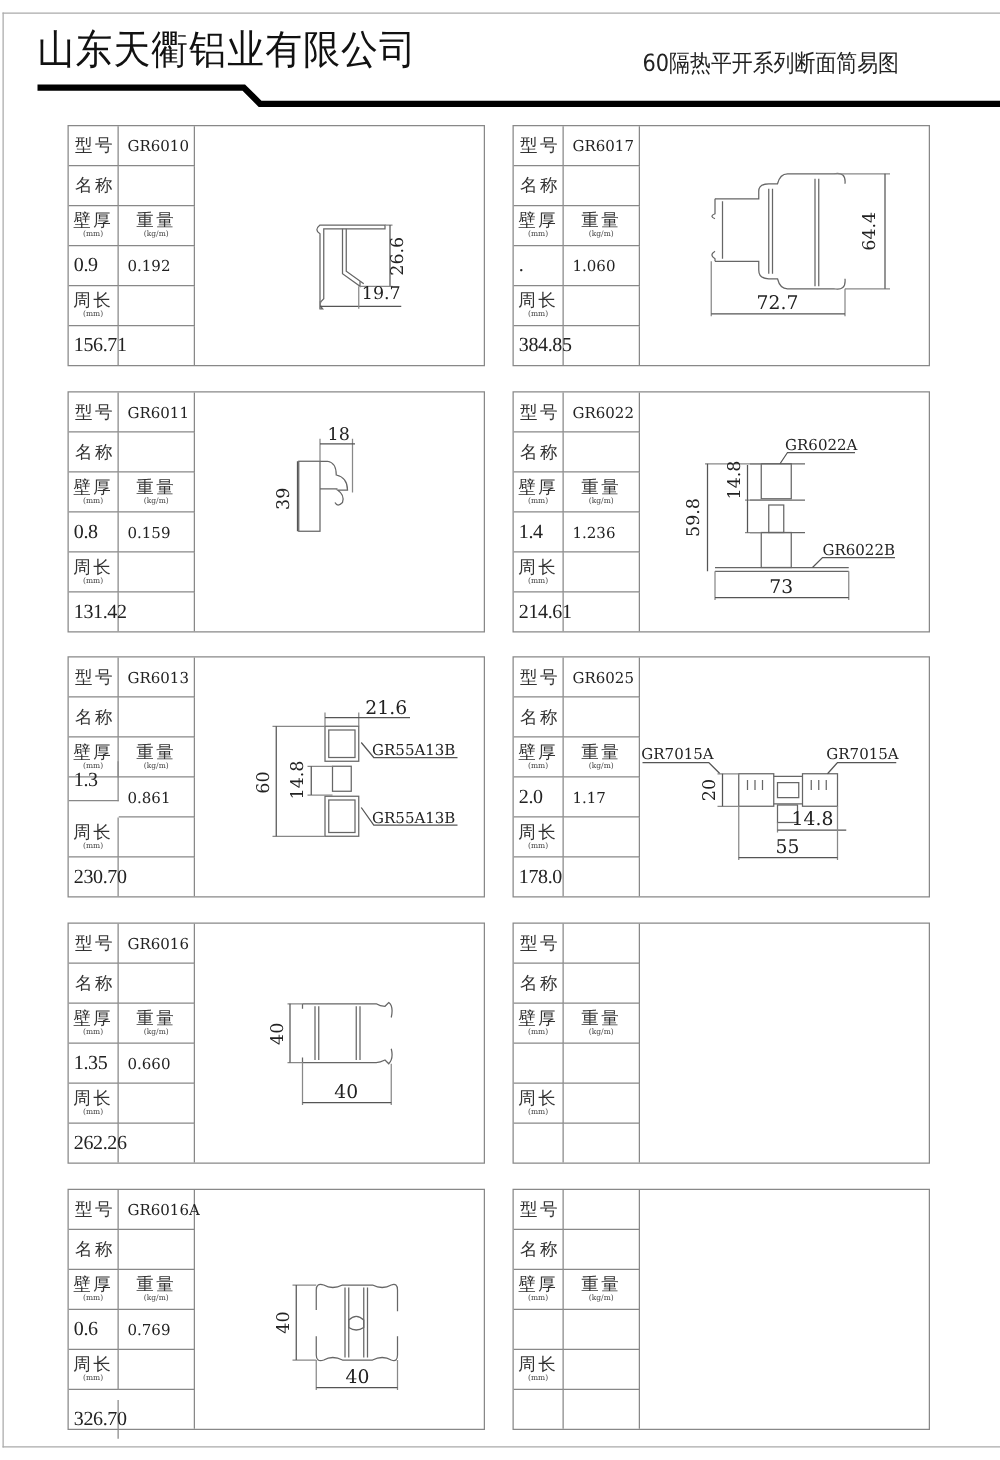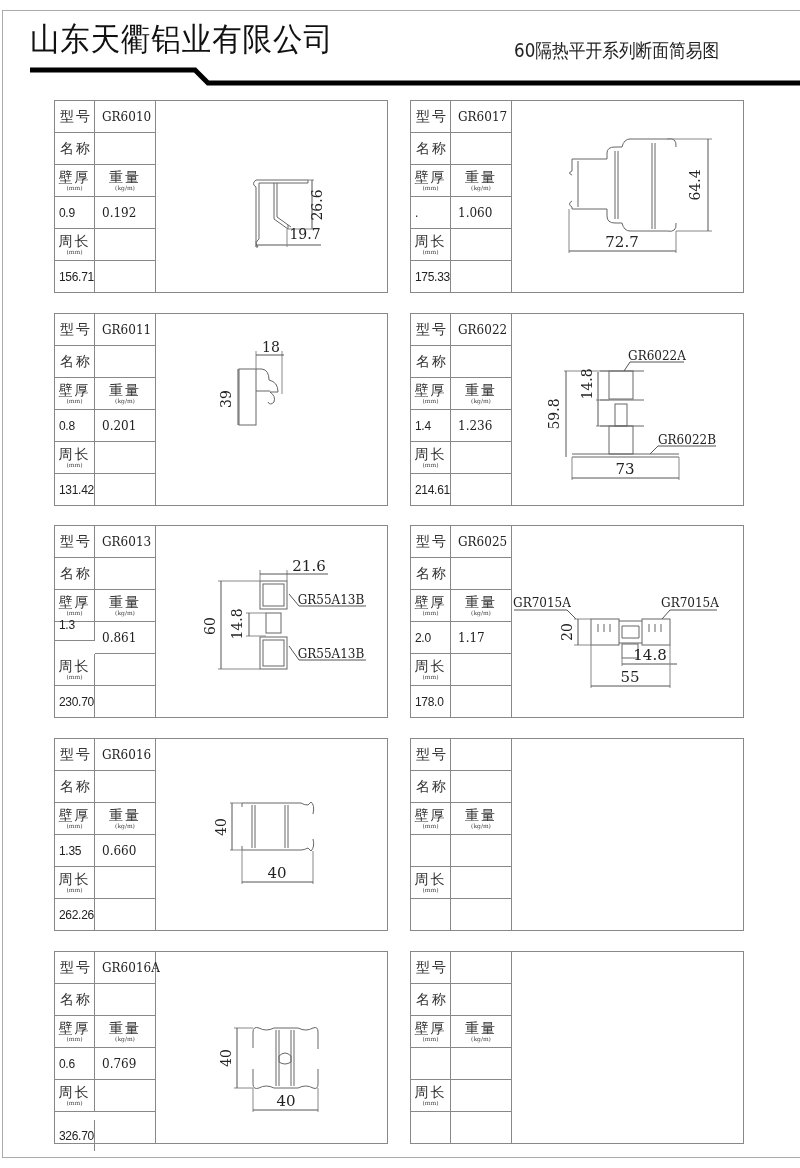--- a/index.html
+++ b/index.html
@@ -10,21 +10,21 @@
   .subtitle { position: absolute; left: 514px; top: 38px; font-size: 19px; color: #222; font-family: "DejaVu Sans", "Liberation Sans", sans-serif; transform: scaleX(0.88); transform-origin: left top; }
   .hline { position: absolute; }
   .card { position: absolute; width: 334px; height: 193px; border: 1px solid #888; background: #fff; }
   .tbl { position: absolute; left: 0; top: 0; width: 100px; height: 191px; }
   .cell { position: absolute; border-right: 1px solid #888; border-bottom: 1px solid #888; display: flex; align-items: center; font-size: 12px; color: #222; }
   .c1 { left: 0; width: 40px; }
   .c2 { left: 40px; width: 61px; }
   .lbl { font-size: 14px; padding-left: 5px; letter-spacing: 2px; font-family: "DejaVu Serif", serif; color: #333; }
   .lblwrap { display: flex; flex-direction: column; align-items: center; width: 100%; line-height: 1; }
   .lblwrap .unit { font-size: 6px; color: #444; margin-top: 1px; letter-spacing: 0; }
-  .val { padding-left: 4px; font-size: 12px; font-family: Liberation Sans, sans-serif; letter-spacing: -0.3px; text-align: right; }
+  .val { padding-left: 4px; font-size: 16px; font-family: Liberation Serif, serif; letter-spacing: -0.3px; text-align: right; }
   .val2 { padding-left: 7px; font-size: 12px; font-family: "DejaVu Serif", serif; }
   .drawing { position: absolute; left: 101px; top: 0; width: 231px; height: 191px; }
   .drawing svg { position: absolute; left: 0; top: 0; }
   .dim { font-family: "DejaVu Serif", serif; fill: #222; }
 </style>
 </head>
 <body>
 
 <div class="frame"></div>
 
@@ -129,21 +129,21 @@
           <span class="val2 f-weight">1.060</span>
         </div>
       <div class="cell c1" style="top:128px;height:32px">
         <div class="lblwrap">
             <span class="lbl" style="padding-left:0">周长</span>
             <span class="unit">(mm)</span>
           </div>
       </div>
       <div class="cell c2" style="top:128px;height:32px"></div>
       <div class="cell c1" style="top:160px;height:31px;border-bottom:none">
-          <span class="val f-perimeter">175.33</span>
+          <span class="val f-perimeter">384.85</span>
         </div>
       <div class="cell c2" style="top:160px;height:31px;border-bottom:none"></div>
     </div>
     <div class="drawing">
         <svg width="231" height="191">
     <path d="M60,58 L95,58 L95,52 Q95,46 103,46 L110,46 Q112,38 118,38 L155,38 Q165,36 164,46" fill="none" stroke="#666"></path>
     <path d="M60,108 L95,108 L95,115 Q95,122 103,122 L110,122 Q112,130 118,130 L155,130 Q165,132 164,122" fill="none" stroke="#666"></path>
     <path d="M60,58 L60,70 Q55,72 60,74 M60,100 Q55,103 60,106 L60,108" fill="none" stroke="#666"></path>
     <line x1="66" y1="60" x2="66" y2="106" stroke="#666"></line>
     <line x1="103" y1="50" x2="103" y2="118" stroke="#666"></line>
@@ -184,21 +184,21 @@
       <div class="cell c2" style="top:64px;height:32px">
         <div class="lblwrap">
             <span class="lbl" style="padding-left:0">重量</span>
             <span class="unit">(kg/m)</span>
           </div>
       </div>
       <div class="cell c1" style="top:96px;height:32px">
           <span class="val f-wall">0.8</span>
         </div>
       <div class="cell c2" style="top:96px;height:32px">
-          <span class="val2 f-weight">0.201</span>
+          <span class="val2 f-weight">0.159</span>
         </div>
       <div class="cell c1" style="top:128px;height:32px">
         <div class="lblwrap">
             <span class="lbl" style="padding-left:0">周长</span>
             <span class="unit">(mm)</span>
           </div>
       </div>
       <div class="cell c2" style="top:128px;height:32px"></div>
       <div class="cell c1" style="top:160px;height:31px;border-bottom:none">
           <span class="val f-perimeter">131.42</span>

